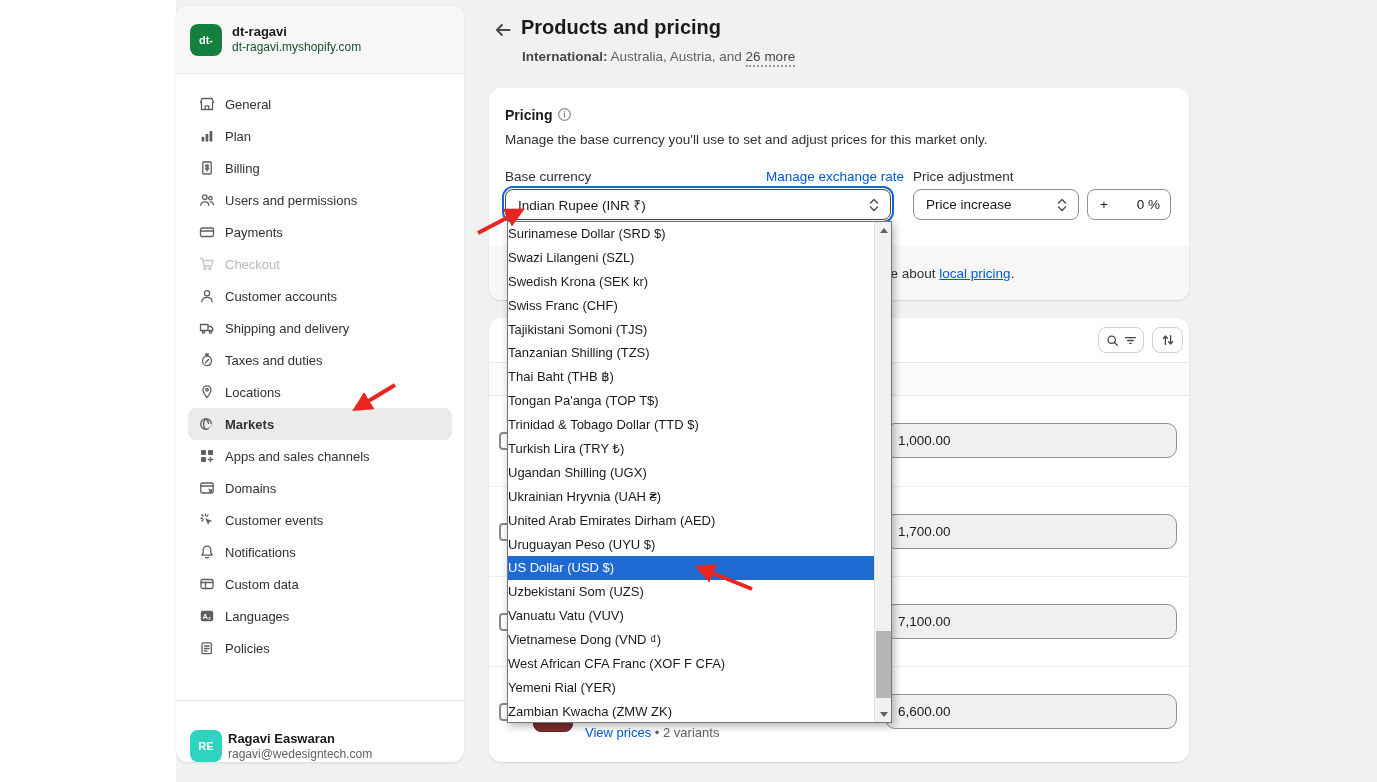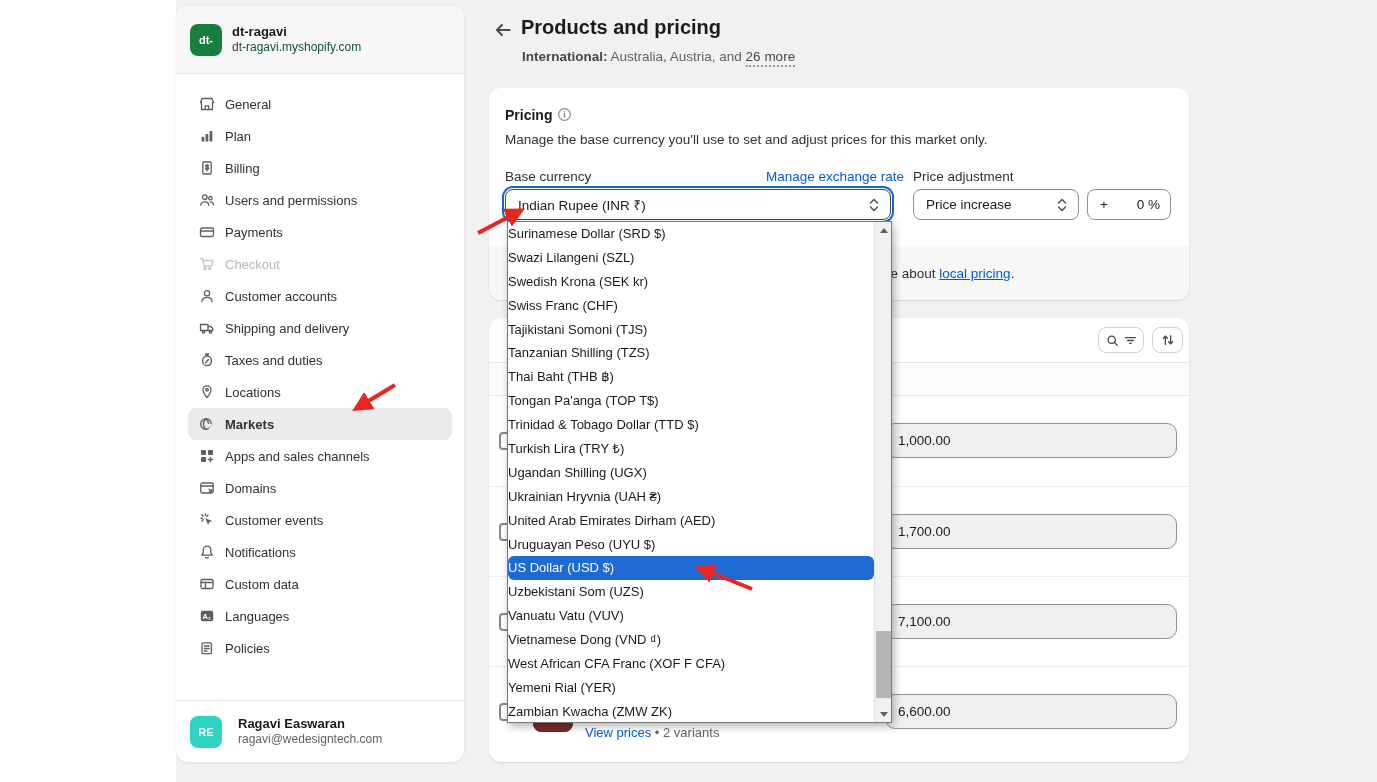--- a/index.html
+++ b/index.html
@@ -24,21 +24,21 @@
               font-size:13px; font-weight:500; color:#303030; cursor:pointer; }
   .nav-item.selected { background:#ebebeb; font-weight:600; }
   .nav-item.disabled { color:#b8b8b8; }
   .nav-item.disabled svg * { stroke:#c6c6c6; }
   .nicon { width:17px; height:17px; flex:none; display:flex; align-items:center; justify-content:center; }
   .nicon svg { width:16px; height:16px; }
   .nicon svg * { stroke:#5c5f62; stroke-width:1.3; fill:none; stroke-linecap:round; stroke-linejoin:round; }
   .nicon svg .fillpart { fill:#5c5f62; stroke:none; }
   .nicon svg text { stroke:none; fill:#fff; }
   .user-foot { position:absolute; left:0; bottom:0; width:100%; height:62px; border-top:1px solid #e6e6e6;
-               display:flex; align-items:center; gap:16px; padding:0 14px; border-radius:0 0 12px 12px; }
+               display:flex; align-items:flex-end; gap:6px; padding:0 14px; border-radius:0 0 12px 12px; }
   .user-name { font-size:13px; font-weight:bold; color:#1a1a1a; line-height:16px; }
   .user-email { font-size:12px; color:#616161; line-height:15px; }
 
   
   .back-btn { position:absolute; left:492px; top:19px; width:22px; height:22px; z-index:1; cursor:pointer; }
   .page-title { position:absolute; left:521px; top:16px; font-size:20px; font-weight:bold; color:#1a1a1a; z-index:1; }
   .subtitle { position:absolute; left:522px; top:49px; font-size:13.5px; color:#616161; z-index:1; }
   .subtitle b { color:#474747; font-weight:bold; }
   .more-link { color:#474747; border-bottom:2px dotted #9a9a9a; padding-bottom:1px; cursor:pointer; }
 
@@ -88,21 +88,21 @@
   .price-input { position:absolute; left:396px; top:27px; width:292px; height:35px; background:#f0f0f0;
                  border:1px solid #919191; border-radius:10px; display:flex; align-items:center;
                  padding-left:12px; font-size:13.5px; color:#1a1a1a; }
 
   
   .dropdown { position:absolute; left:507px; top:221px; width:385px; height:502px; background:#fff;
               border:1px solid #767676; box-shadow:2px 3px 8px rgba(0,0,0,.3); z-index:6; }
   .opts { position:absolute; left:0; top:0; right:17px; bottom:0; }
   .opt { height:23.9px; line-height:23.9px; padding-left:0; font-size:13px; color:#1a1a1a;
          white-space:nowrap; overflow:hidden; cursor:default; }
-  .opt.sel { background:#1e69d2; color:#fff;border-radius:6px; }
+  .opt.sel { background:#1e69d2; color:#fff; }
   .sbar { position:absolute; right:0; top:0; width:17px; height:100%; background:#f1f1f1; border-left:1px solid #e3e3e3; }
   .sb-arrow { position:absolute; left:0; width:17px; height:16px; display:flex; align-items:center; justify-content:center; }
   .sb-up { top:0; } .sb-down { bottom:0; }
   .tri-up { width:0; height:0; border-left:4px solid transparent; border-right:4px solid transparent;
             border-bottom:5px solid #606060; }
   .tri-down { width:0; height:0; border-left:4px solid transparent; border-right:4px solid transparent;
               border-top:5px solid #606060; }
   .sb-thumb { position:absolute; left:1px; top:409px; width:15px; height:67px; background:#b5b5b5; cursor:grab; }
 
   .arrow-svg { position:absolute; z-index:10; pointer-events:none; }

